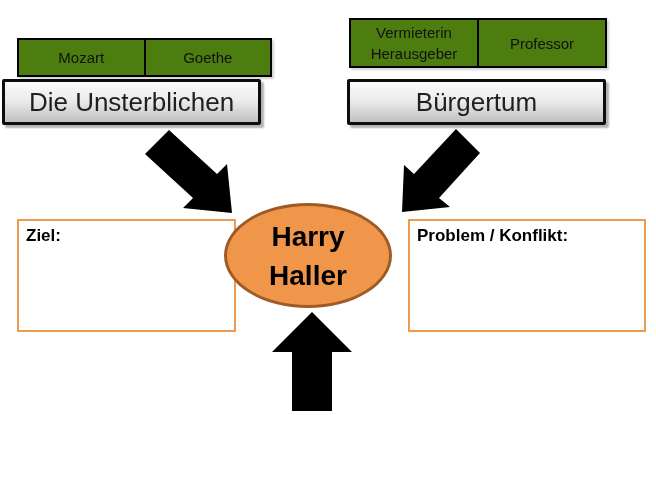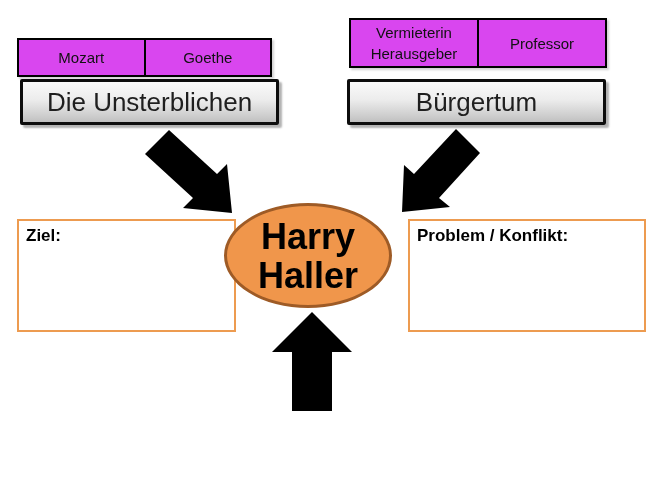--- a/index.html
+++ b/index.html
@@ -9,21 +9,21 @@
     --arrow:#000000;
   }
   html,body{margin:0;padding:0;background:#ffffff;}
   body{font-family:"Liberation Sans", sans-serif;}
   .canvas{
     position:relative;width:656px;height:487px;background:#ffffff;overflow:hidden;
   }
   
   .role-table{
     position:absolute;display:flex;box-sizing:border-box;
-    border:2px solid #000;background:#d946ef;
+    border:2px solid #000;background:#4d7c0f;
     box-shadow:2px 2px 2px rgba(0,0,0,0.18);
   }
   .role-cell{
     flex:1;display:flex;flex-direction:column;align-items:center;justify-content:center;
     font-size:15px;color:#111;line-height:21px;text-align:center;
   }
   .role-cell + .role-cell{border-left:2px solid #000;}
   
   .gray-box{
     position:absolute;box-sizing:border-box;
@@ -39,21 +39,21 @@
     border:2px solid var(--field-border);
     padding:5px 7px;font-size:17px;font-weight:bold;color:#000;
   }
   
   .center-ellipse{
     position:absolute;box-sizing:border-box;
     background:var(--ellipse-fill);
     border:3px solid var(--ellipse-border);
     border-radius:50%;
     display:flex;flex-direction:column;align-items:center;justify-content:center;
-    font-size:36px;font-weight:bold;color:#000;line-height:39px;
+    font-size:28px;font-weight:bold;color:#000;line-height:39px;
     z-index:4;
   }
   
   .arrows{position:absolute;left:0;top:0;z-index:3;pointer-events:none;}
   .arrows polygon{fill:var(--arrow);}
   .z1{z-index:1;}
 </style>
 </head>
 <body>
 
@@ -61,21 +61,21 @@
 
   <div class="role-table z1" style="left:17px;top:38px;width:255px;height:39px;">
     <div class="role-cell">
       <span>Mozart</span>
     </div>
     <div class="role-cell">
       <span>Goethe</span>
     </div>
   </div>
 
-  <div class="gray-box z1" style="left:20px;top:79px;width:259px;height:46px;">
+  <div class="gray-box z1" style="left:2px;top:79px;width:259px;height:46px;">
     <span>Die Unsterblichen</span>
   </div>
 
   <div class="role-table z1" style="left:349px;top:18px;width:258px;height:50px;">
     <div class="role-cell">
       <span>Vermieterin</span>
       <span>Herausgeber</span>
     </div>
     <div class="role-cell">
       <span>Professor</span>

